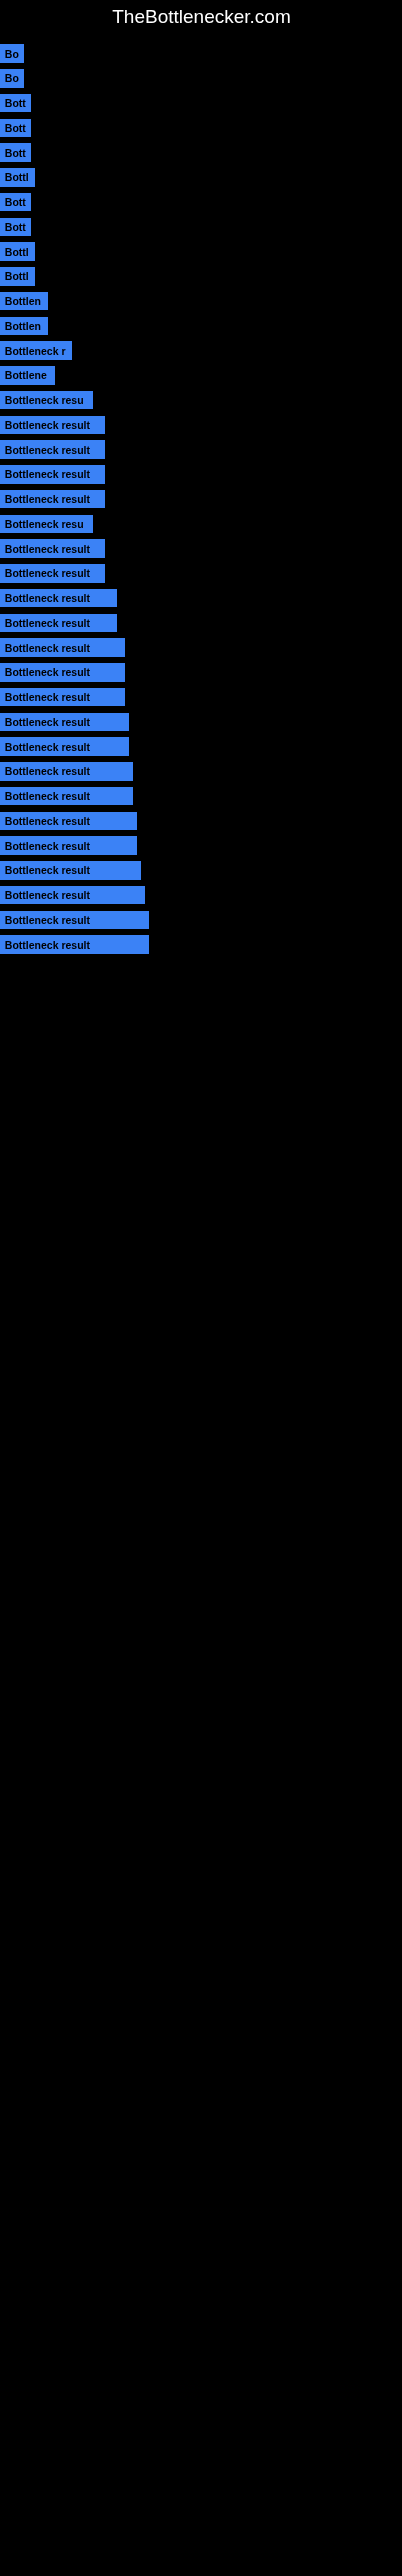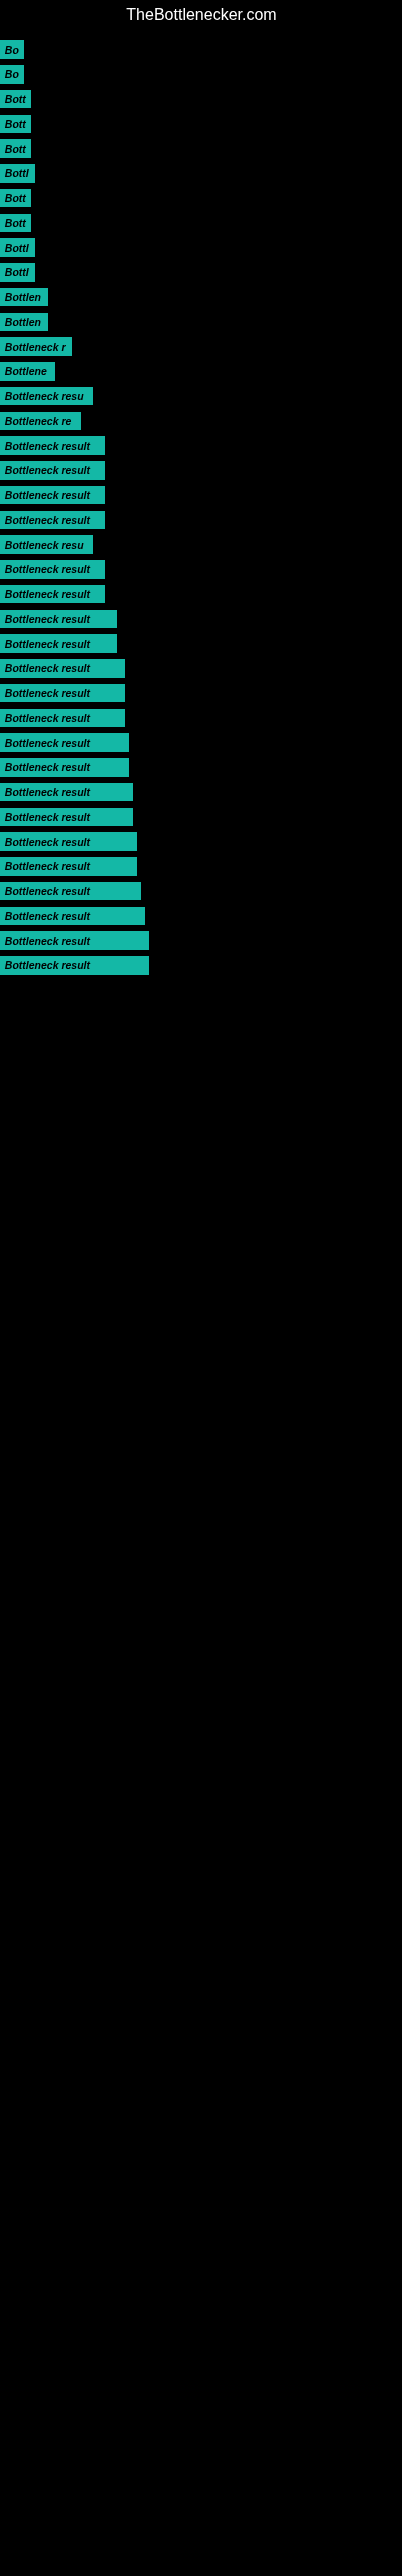--- a/index.html
+++ b/index.html
@@ -11,46 +11,45 @@
     body {
       background-color: #000;
       width: 403px;
       min-height: 2576px;
       font-family: Arial, sans-serif;
       position: relative;
     }
 
     .site-title {
       color: #fff;
-      font-size: 16px;
+      font-size: 19px;
       text-align: center;
       padding: 6.4px 0;
       font-weight: normal;
     }
 
     .items-container {
       padding: 8px 0;
     }
 
     .bottleneck-item {
       display: flex;
       align-items: center;
       margin-bottom: 3.2px;
       padding: 1.6px 0;
     }
 
     .bottleneck-label {
-      background-color: #14b8a6;
+      background-color: #3b82f6;
       color: #000;
       font-size: 10.5px;
       font-weight: bold;
       padding: 3.2px 4.8px;
       white-space: nowrap;
       display: inline-block;
-      font-style: italic;
     }
   </style>
 </head>
 <body>
 
 <div>
   <h1 class="site-title">TheBottlenecker.com</h1>
 </div>
 
 <div class="items-container">
@@ -91,23 +90,20 @@
       <span class="bottleneck-label" style="min-width: 48px;">Bottlen</span>
     </div>
     <div class="bottleneck-item">
       <span class="bottleneck-label" style="min-width: 72px;">Bottleneck r</span>
     </div>
     <div class="bottleneck-item">
       <span class="bottleneck-label" style="min-width: 55px;">Bottlene</span>
     </div>
     <div class="bottleneck-item">
       <span class="bottleneck-label" style="min-width: 93px;">Bottleneck resu</span>
-    </div>
-    <div class="bottleneck-item">
-      <span class="bottleneck-label" style="min-width: 81px;">Bottleneck re</span>
     </div>
     <div class="bottleneck-item">
       <span class="bottleneck-label" style="min-width: 105px;">Bottleneck result</span>
     </div>
     <div class="bottleneck-item">
       <span class="bottleneck-label" style="min-width: 105px;">Bottleneck result</span>
     </div>
     <div class="bottleneck-item">
       <span class="bottleneck-label" style="min-width: 105px;">Bottleneck result</span>
     </div>

